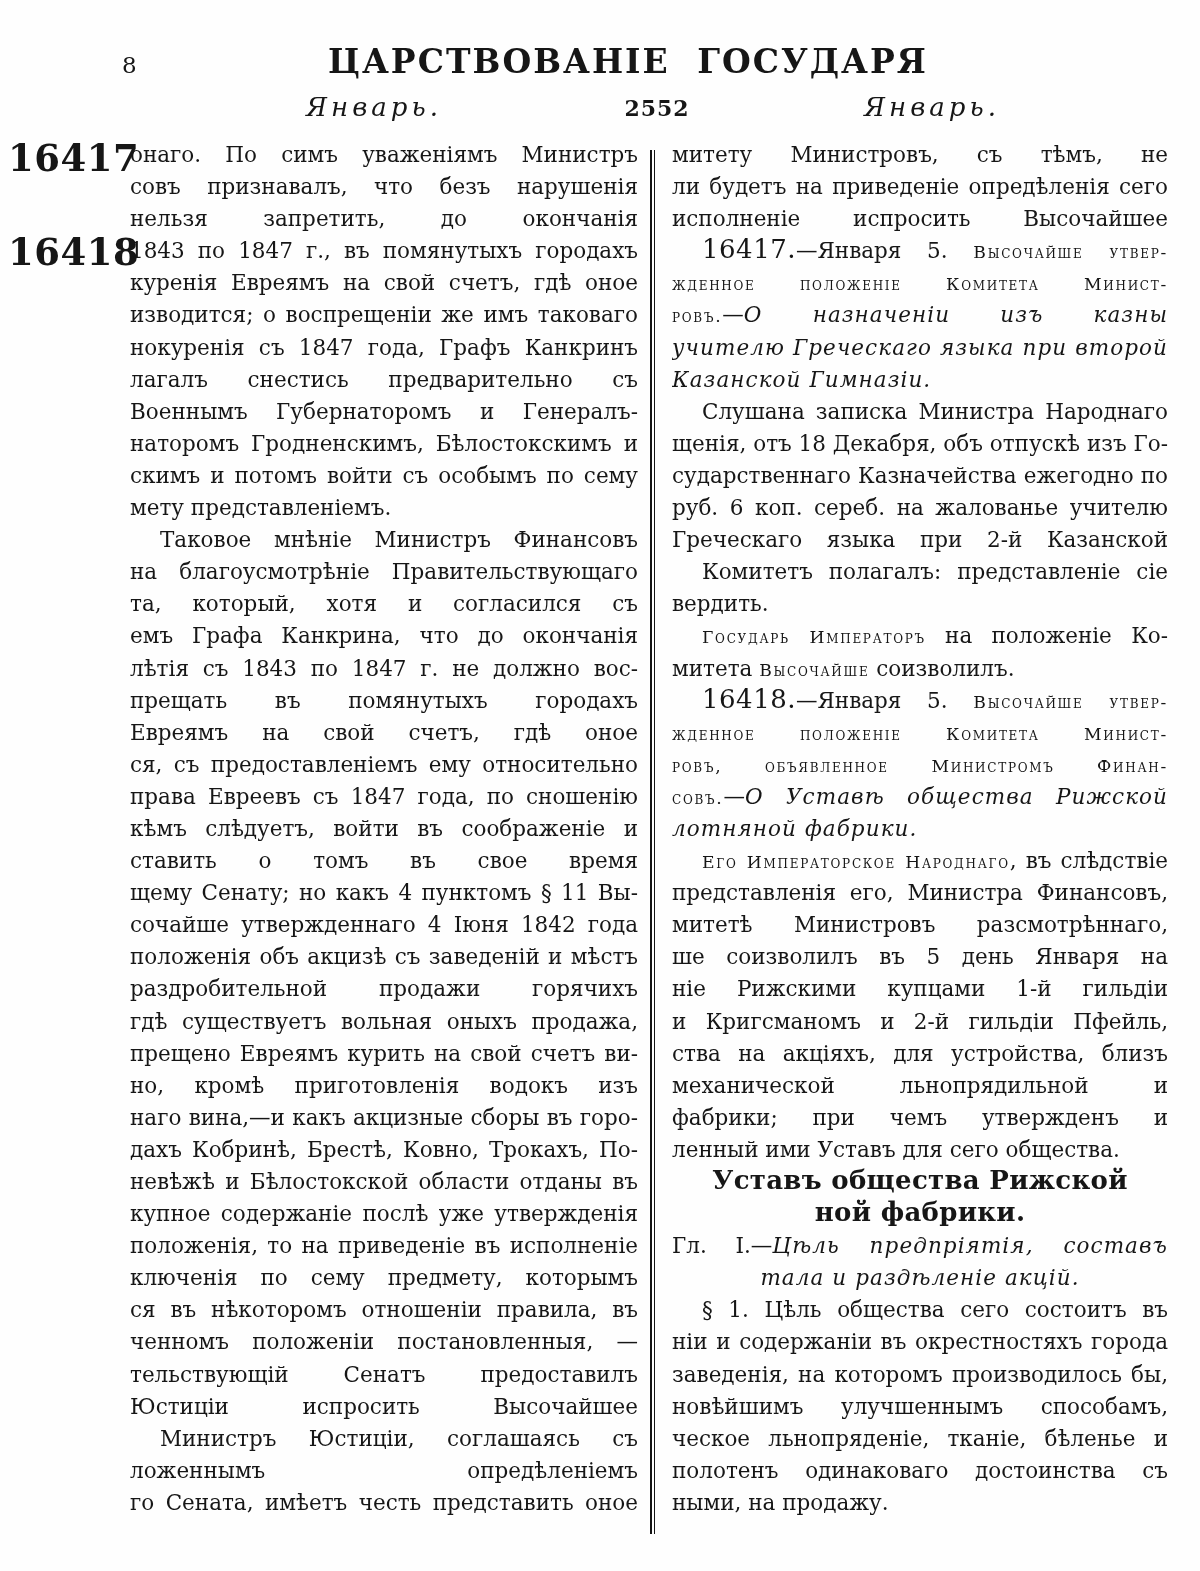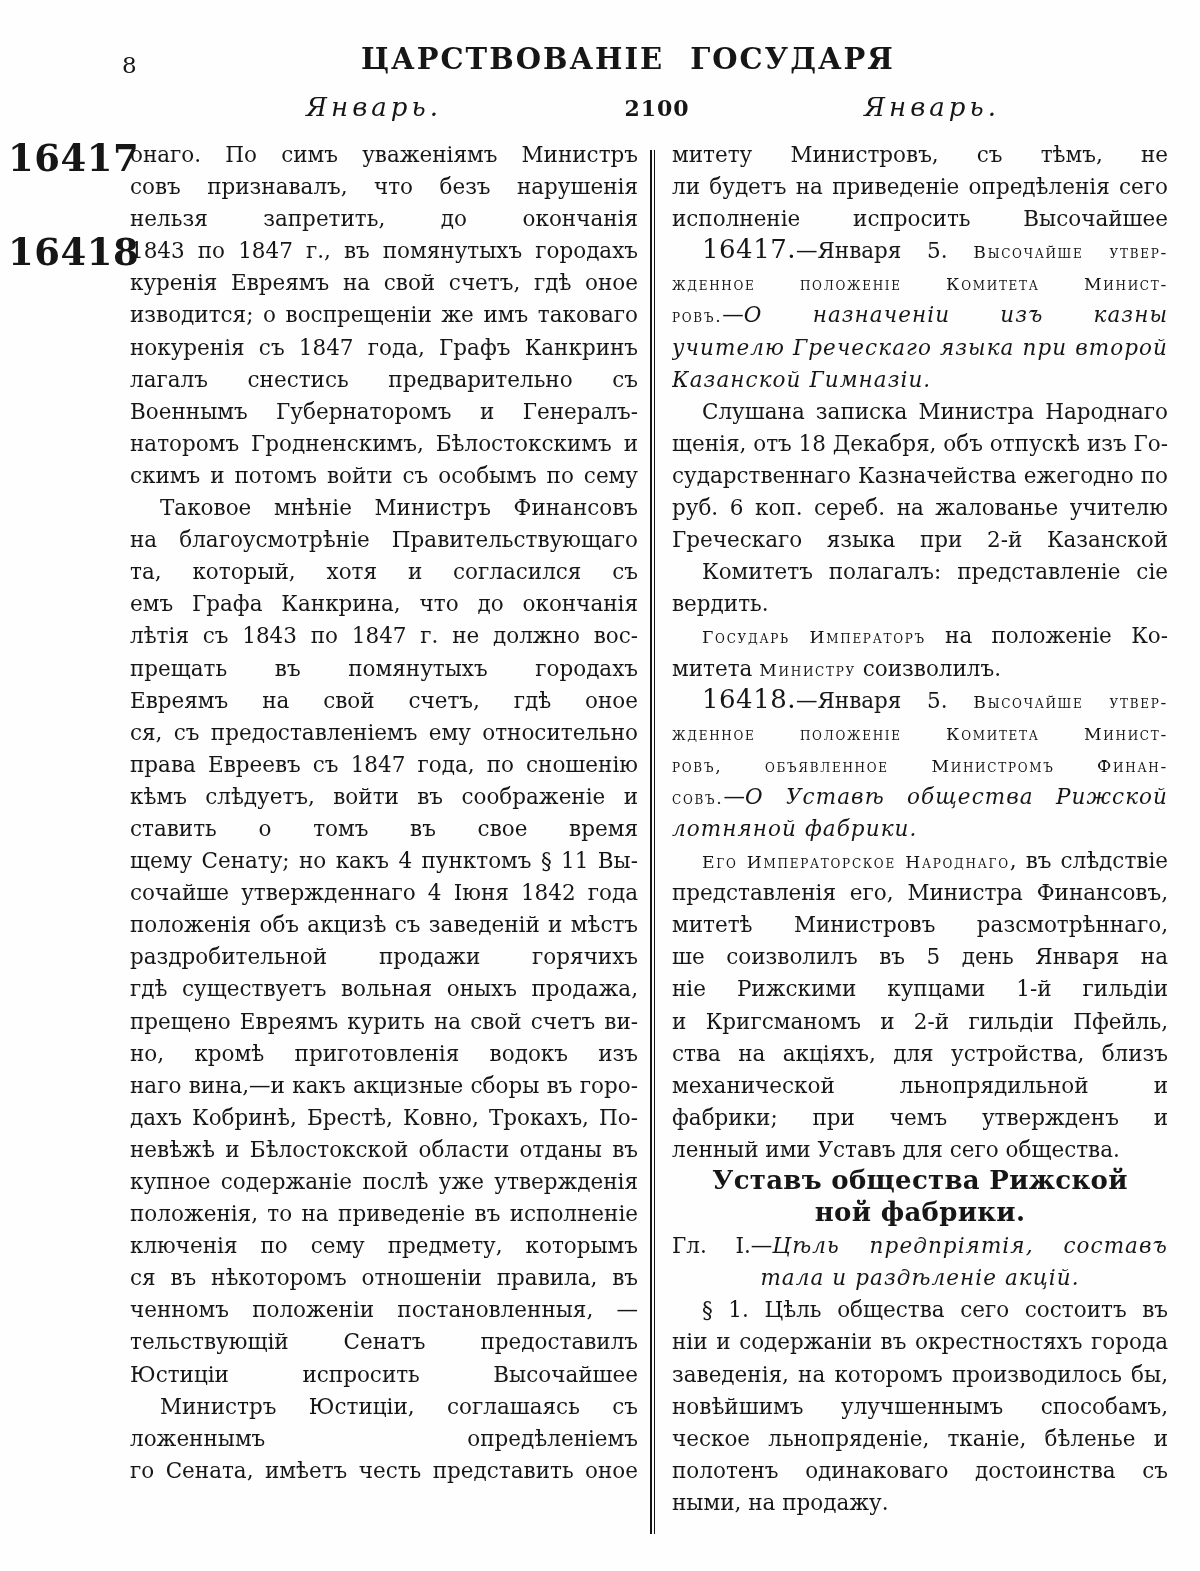--- a/index.html
+++ b/index.html
@@ -4,21 +4,21 @@
 <style>
   html,body{margin:0;padding:0;}
   body{
     width:1200px;height:1571px;position:relative;overflow:hidden;
     background:#fefefe;color:#161616;
     font-family:"DejaVu Serif","Liberation Serif",serif;
   }
   .abs{position:absolute;}
   #pgnum{left:122px;top:52px;font-size:23px;}
   #title{left:628px;top:42px;transform:translateX(-50%);
-    font-size:29px;font-weight:bold;letter-spacing:2px;word-spacing:14px;white-space:nowrap;}
+    font-size:33px;font-weight:bold;letter-spacing:2px;word-spacing:14px;white-space:nowrap;}
   .month{top:92px;transform:translateX(-50%);font-style:italic;font-size:26px;letter-spacing:4px;white-space:nowrap;text-align:center;}
   #month-left{left:374px;}
   #month-right{left:932px;}
   #year{left:657px;top:95px;transform:translateX(-50%);font-size:22px;font-weight:bold;letter-spacing:1px;}
   .margin-num{position:absolute;left:8px;font-weight:bold;font-size:37px;letter-spacing:0.5px;}
   #mn1{top:136px;}
   #mn2{top:198px;margin-top:32px;}
   #divider{position:absolute;left:650px;top:150px;height:1384px;width:2px;
     border-left:2px solid #141414;border-right:1px solid #141414;}
   .col{position:absolute;top:139px;font-size:21.5px;}
@@ -33,40 +33,41 @@
   .sg-sc{font-variant:small-caps;font-size:0.8em;letter-spacing:0.1em;}
   .sg-b{font-weight:normal;font-size:26px;line-height:0;letter-spacing:0.5px;}
   .sg-h{font-weight:bold;font-size:26px;line-height:0;letter-spacing:0.3px;}
 </style>
 </head>
 <body>
 
 <div class="abs" id="pgnum">8</div>
 <div class="abs" id="title">ЦАРСТВОВАНІЕ ГОСУДАРЯ</div>
 <div class="abs month" id="month-left">Январь.</div>
-<div class="abs" id="year">2100</div>
+<div class="abs" id="year">2552</div>
 <div class="abs month" id="month-right">Январь.</div>
 
 <div class="margin-num" id="mn1">16417</div>
 <div class="margin-num" id="mn2">16418</div>
 
 <div id="divider"></div>
 
 <div class="col" id="col-left">
     <div class="ln"><span class="sg-n">онаго. По симъ уваженіямъ Министръ Финан-</span></div>
     <div class="ln"><span class="sg-n">совъ признавалъ, что безъ нарушенія условій</span></div>
     <div class="ln"><span class="sg-n">нельзя запретить, до окончанія четылхлѣтія съ</span></div>
     <div class="ln"><span class="sg-n">1843 по 1847 г., въ помянутыхъ городахъ вино-</span></div>
     <div class="ln"><span class="sg-n">куренія Евреямъ на свой счетъ, гдѣ оное про-</span></div>
     <div class="ln"><span class="sg-n">изводится; о воспрещеніи же имъ таковаго ви-</span></div>
     <div class="ln"><span class="sg-n">нокуренія съ 1847 года, Графъ Канкринъ по-</span></div>
     <div class="ln"><span class="sg-n">лагалъ снестись предварительно съ Виленскимъ</span></div>
     <div class="ln"><span class="sg-n">Военнымъ Губернаторомъ и Генералъ-Губер-</span></div>
     <div class="ln"><span class="sg-n">наторомъ Гродненскимъ, Бѣлостокскимъ и Мин-</span></div>
     <div class="ln"><span class="sg-n">скимъ и потомъ войти съ особымъ по сему пред-</span></div>
+    <div class="ln l"><span class="sg-n">мету представленіемъ.</span></div>
     <div class="ln ind"><span class="sg-n">Таковое мнѣніе Министръ Финансовъ внесъ</span></div>
     <div class="ln"><span class="sg-n">на благоусмотрѣніе Правительствующаго Сена-</span></div>
     <div class="ln"><span class="sg-n">та, который, хотя и согласился съ заключені-</span></div>
     <div class="ln"><span class="sg-n">емъ Графа Канкрина, что до окончанія четырех-</span></div>
     <div class="ln"><span class="sg-n">лѣтія съ 1843 по 1847 г. не должно вос-</span></div>
     <div class="ln"><span class="sg-n">прещать въ помянутыхъ городахъ винокуренія</span></div>
     <div class="ln"><span class="sg-n">Евреямъ на свой счетъ, гдѣ оное производит-</span></div>
     <div class="ln"><span class="sg-n">ся, съ предоставленіемъ ему относительно сего</span></div>
     <div class="ln"><span class="sg-n">права Евреевъ съ 1847 года, по сношенію съ</span></div>
     <div class="ln"><span class="sg-n">кѣмъ слѣдуетъ, войти въ соображеніе и пред-</span></div>
@@ -102,21 +103,21 @@
     <div class="ln"><span class="sg-i">учителю Греческаго языка при второй</span></div>
     <div class="ln l"><span class="sg-i">Казанской Гимназіи.</span></div>
     <div class="ln ind"><span class="sg-n">Слушана записка Министра Народнаго Просвѣ-</span></div>
     <div class="ln"><span class="sg-n">щенія, отъ 18 Декабря, объ отпускѣ изъ Го-</span></div>
     <div class="ln"><span class="sg-n">сударственнаго Казначейства ежегодно по 393</span></div>
     <div class="ln"><span class="sg-n">руб. 6 коп. сереб. на жалованье учителю</span></div>
     <div class="ln l"><span class="sg-n">Греческаго языка при 2-й Казанской Гимназіи.</span></div>
     <div class="ln ind"><span class="sg-n">Комитетъ полагалъ: представленіе сіе ут-</span></div>
     <div class="ln l"><span class="sg-n">вердить.</span></div>
     <div class="ln ind"><span class="sg-sc">Государь Императоръ</span><span class="sg-n"> на положеніе Ко-</span></div>
-    <div class="ln l"><span class="sg-n">митета </span><span class="sg-sc">Министру</span><span class="sg-n"> соизволилъ.</span></div>
+    <div class="ln l"><span class="sg-n">митета </span><span class="sg-sc">Высочайше</span><span class="sg-n"> соизволилъ.</span></div>
     <div class="ln ind"><span class="sg-b">16418.</span><span class="sg-n">—Января 5. </span><span class="sg-sc">Высочайше утвер-</span></div>
     <div class="ln"><span class="sg-sc">жденное положеніе Комитета Минист-</span></div>
     <div class="ln"><span class="sg-sc">ровъ, объявленное Министромъ Финан-</span></div>
     <div class="ln"><span class="sg-sc">совъ.</span><span class="sg-n">—</span><span class="sg-i">О Уставѣ общества Рижской по-</span></div>
     <div class="ln l"><span class="sg-i">лотняной фабрики.</span></div>
     <div class="ln ind"><span class="sg-sc">Его Императорское Народнаго</span><span class="sg-n">, въ слѣдствіе</span></div>
     <div class="ln"><span class="sg-n">представленія его, Министра Финансовъ, въ Ко-</span></div>
     <div class="ln"><span class="sg-n">митетѣ Министровъ разсмотрѣннаго, Высочай-</span></div>
     <div class="ln"><span class="sg-n">ше соизволилъ въ 5 день Января на составле-</span></div>
     <div class="ln"><span class="sg-n">ніе Рижскими купцами 1-й гильдіи Верманомъ</span></div>

